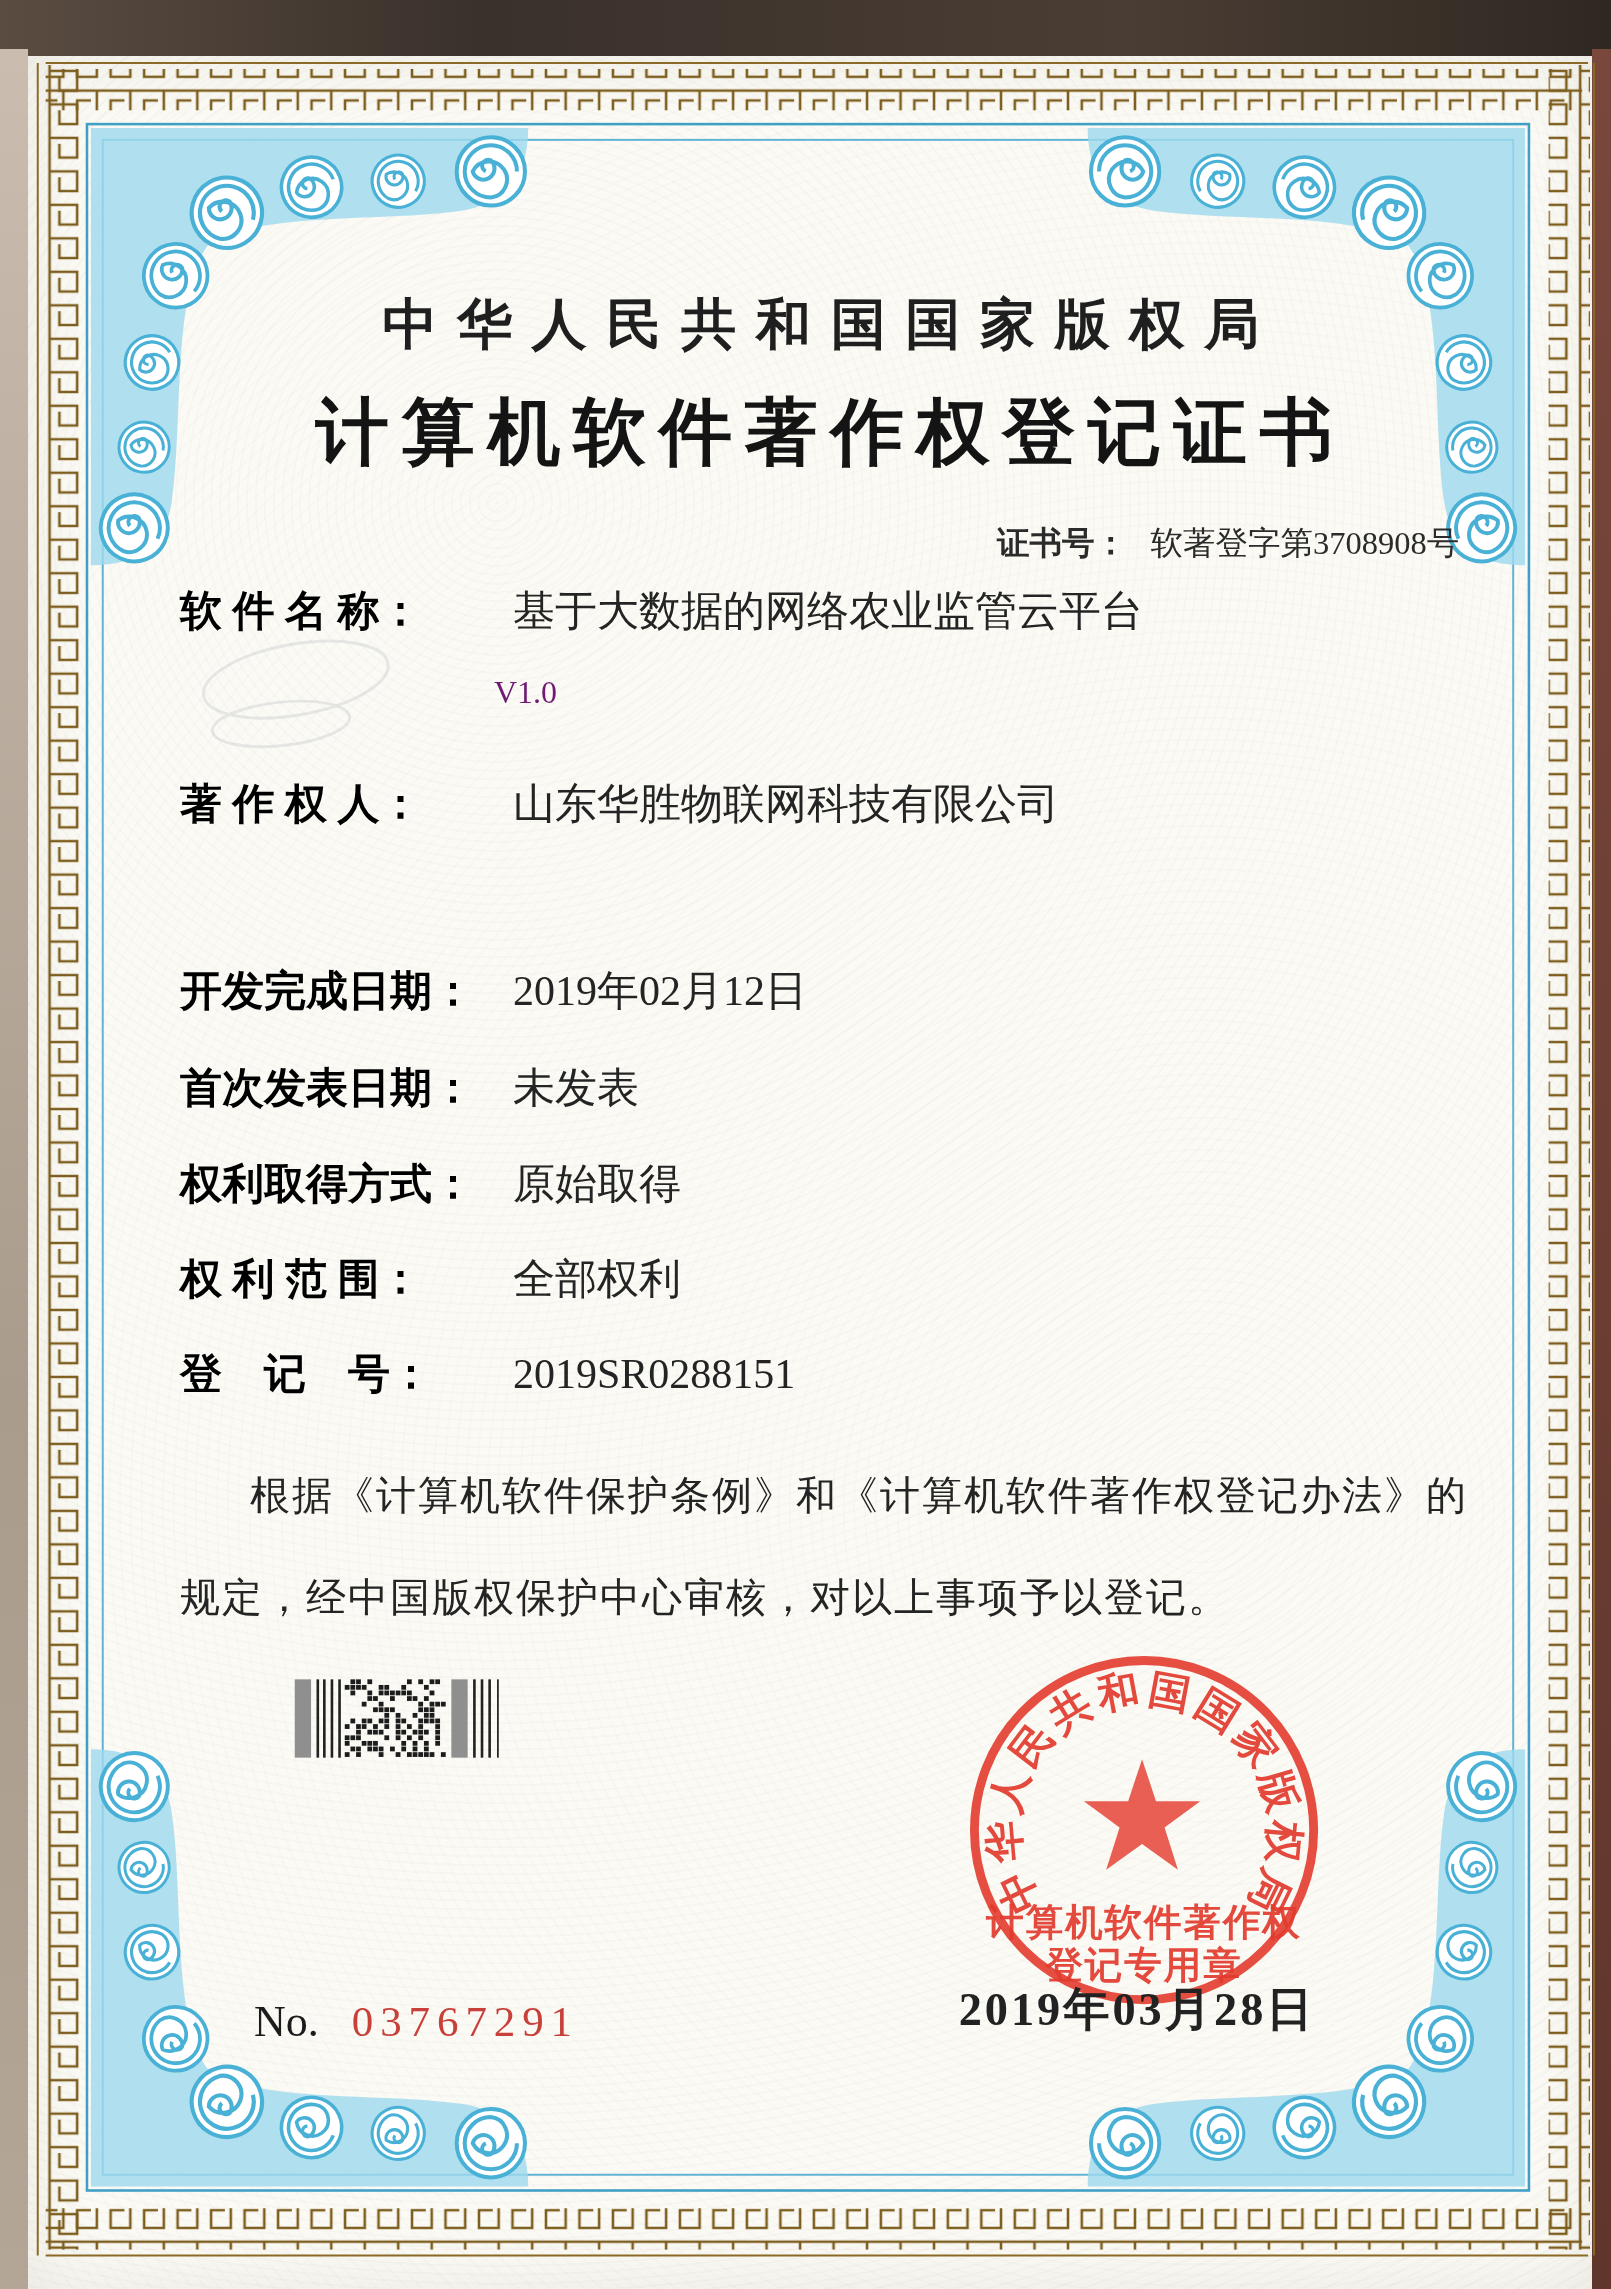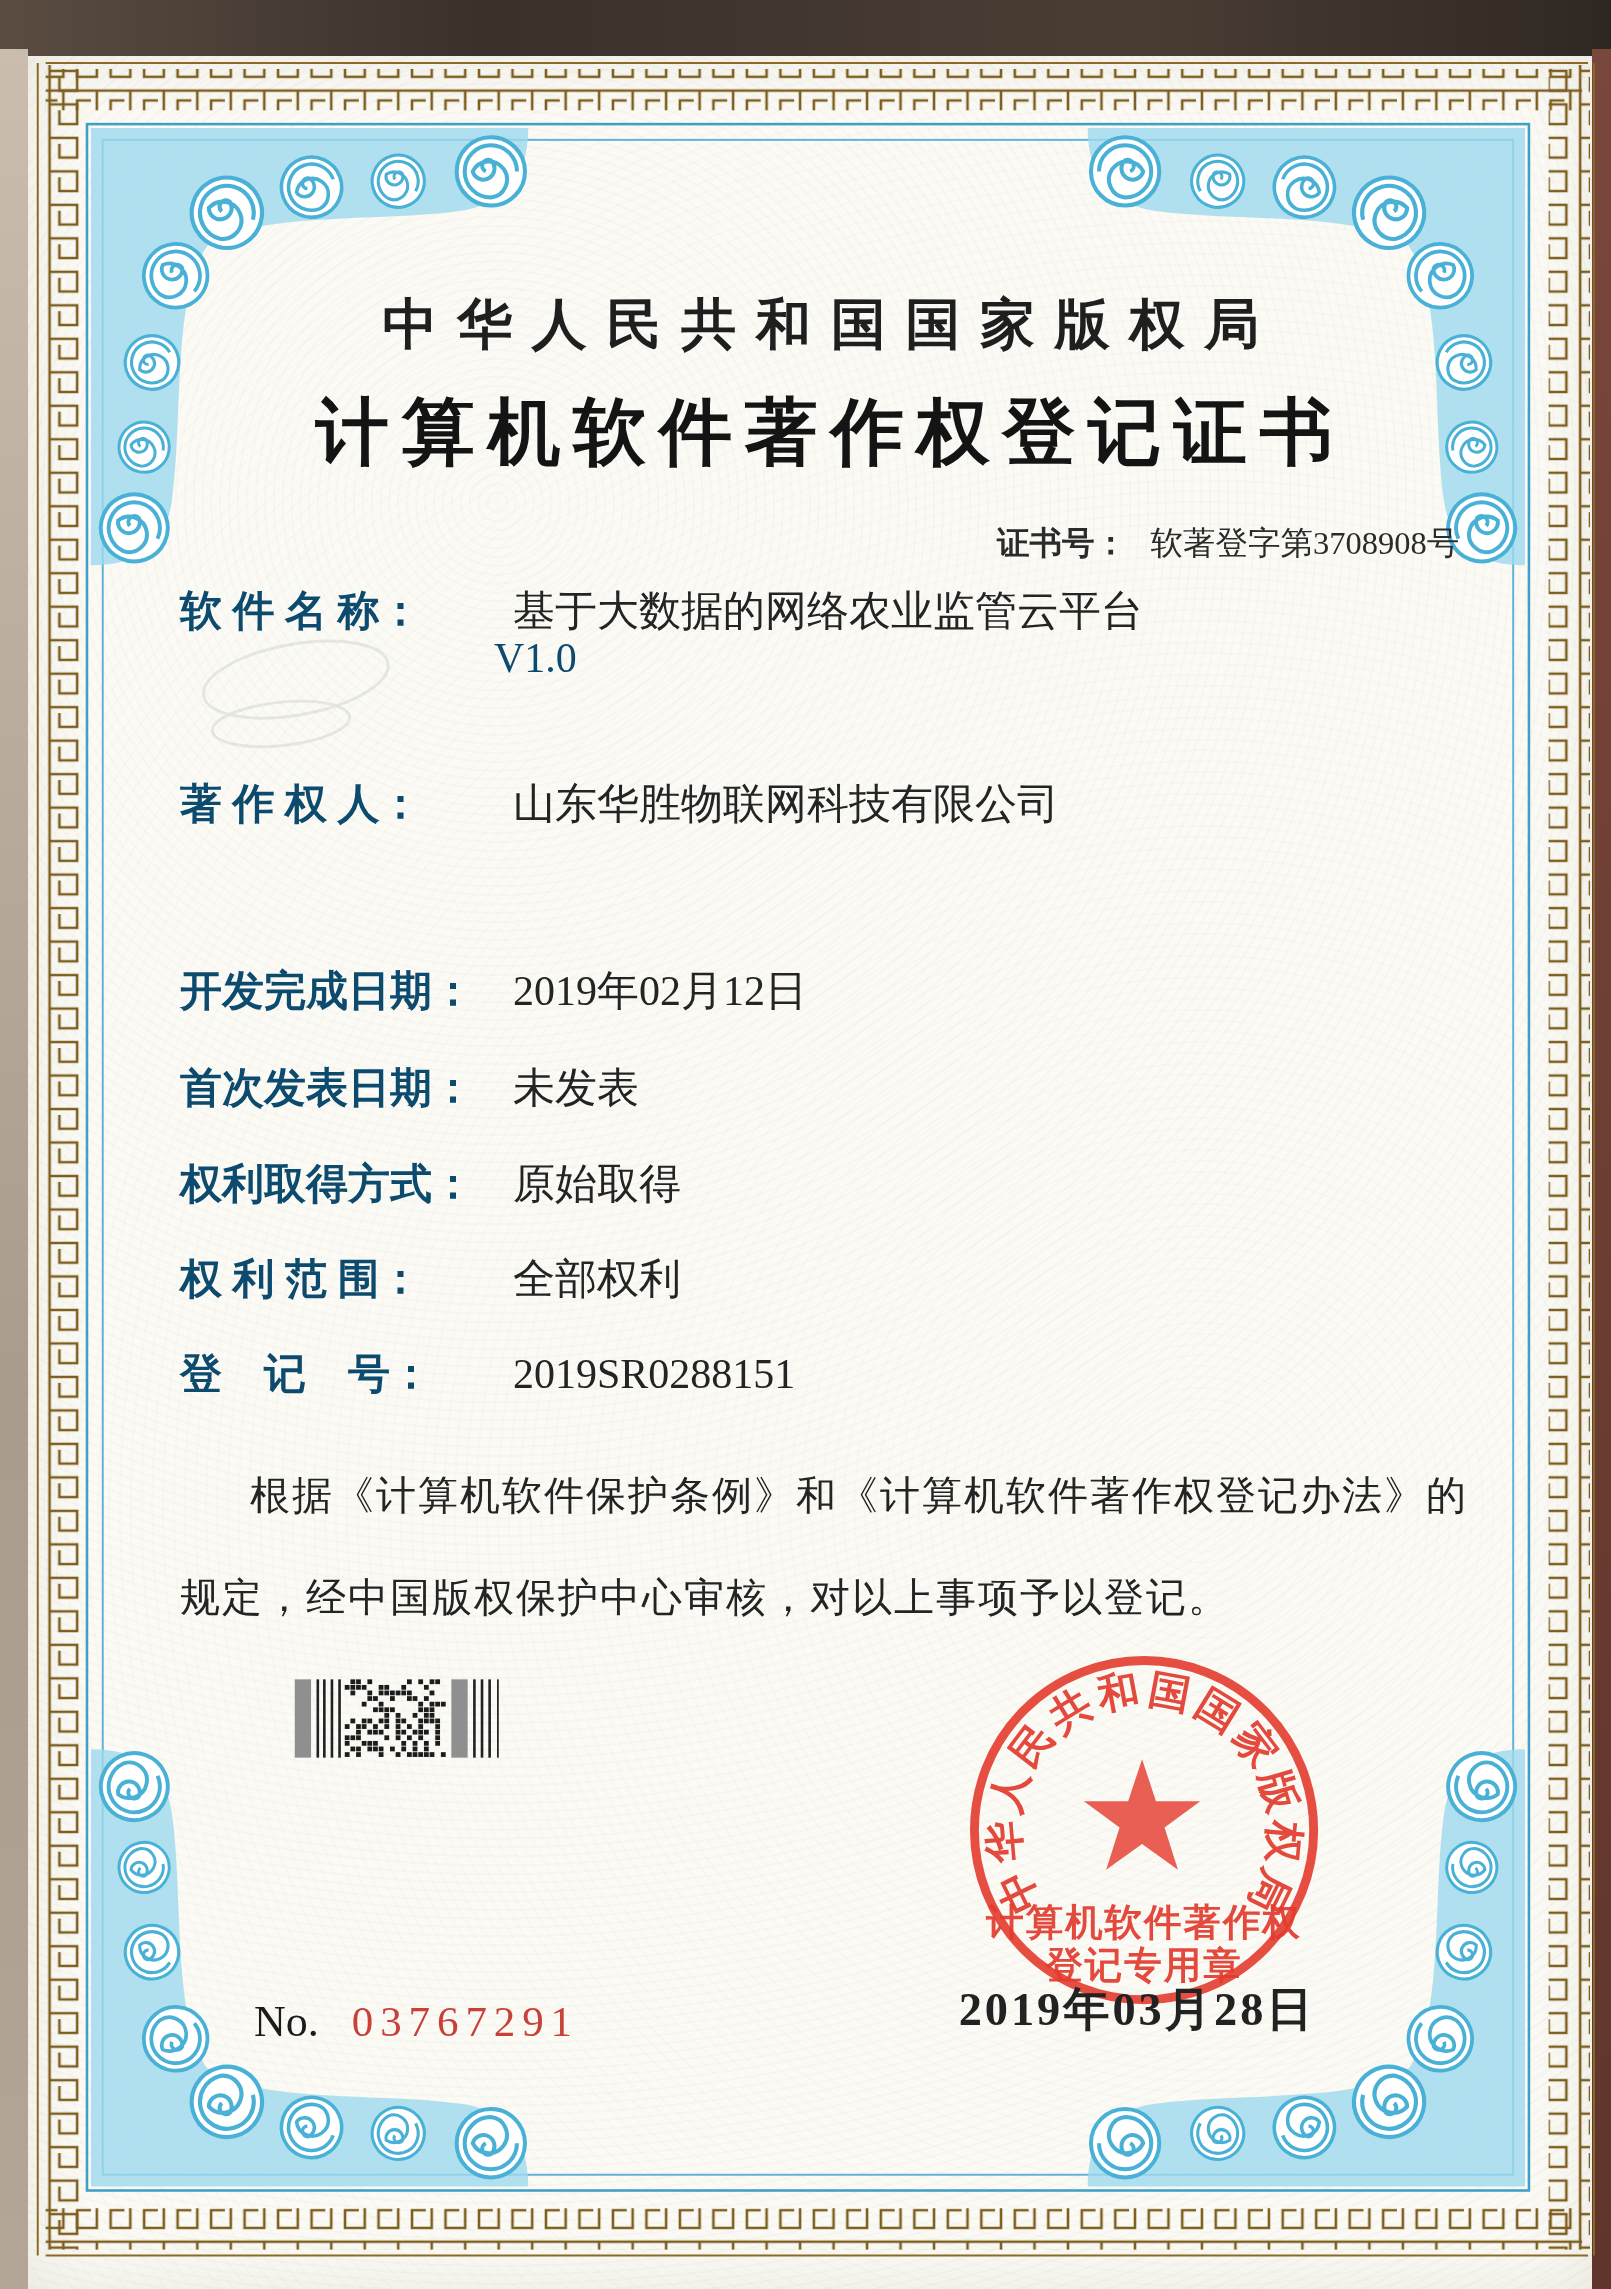--- a/index.html
+++ b/index.html
@@ -28,23 +28,23 @@
   svg.overlay{position:absolute;left:0;top:0;pointer-events:none;}
   
   .t{position:absolute;color:#262626;white-space:nowrap;}
   .issuer{left:69px;right:19.7px;top:288px;text-align:center;
     font-size:55px;font-weight:700;letter-spacing:19.7px;color:#1f1f1f;}
   .cert-title{left:69px;right:19.7px;top:384px;text-align:center;
     font-size:73px;font-weight:900;letter-spacing:12.8px;color:#141414;}
   .certno{left:997px;top:522px;font-size:32.5px;color:#2b2b2b;text-align:right;}
   .certno .lab{font-weight:700;margin-right:23.6px;}
   .row{left:180px;font-size:42px;}
-  .row .lab{display:inline-block;width:310px;font-weight:700;color:#0c4a6e;}
+  .row .lab{display:inline-block;width:310px;font-weight:700;color:#000000;}
   .row .val{margin-left:23px;color:#242424;}
-  .version{left:494px;top:634px;font-size:42px;color:#0c4a6e;}
+  .version{left:494px;top:674px;font-size:32px;color:#701a75;}
   .stmt{font-size:40px;letter-spacing:2px;color:#242424;}
   .stmt1{left:250px;top:1468px;}
   .stmt2{left:180px;top:1570px;}
   .serial{left:254px;top:1996px;font-size:44px;color:#1c1c1c;}
   .serial .num{font-family:Liberation Serif, serif;font-size:43px;
     color:#c8403a;letter-spacing:6.9px;margin-left:33px;font-weight:400;}
   
   #barcode{position:absolute;left:294px;top:1675px;width:219px;height:87px;}
   
   #seal{position:absolute;left:934px;top:1627px;width:426px;height:426px;}

